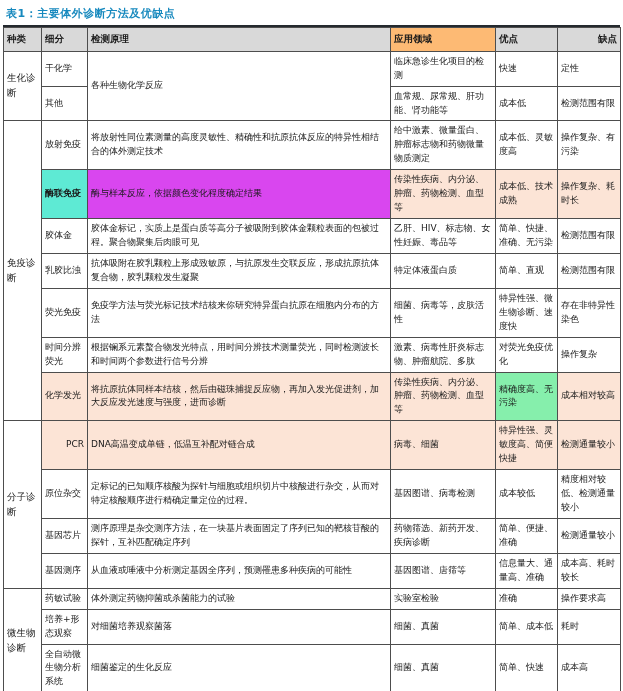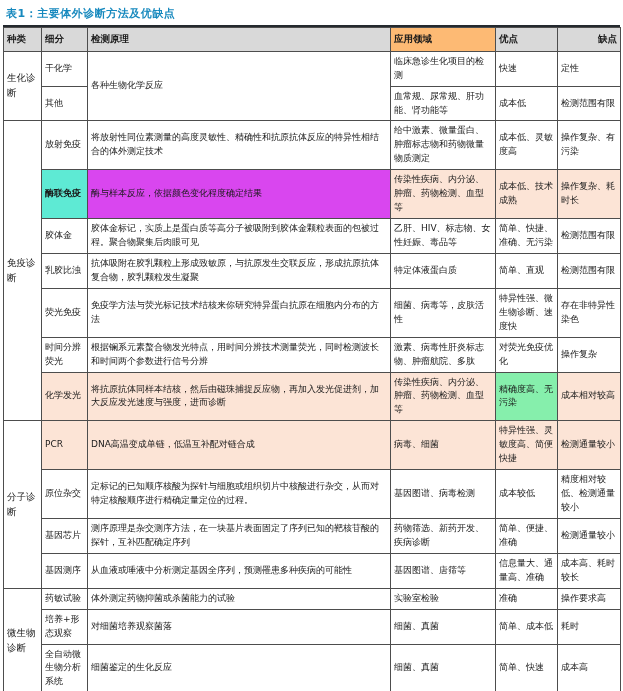--- a/index.html
+++ b/index.html
@@ -117,21 +117,21 @@
         </tr>
         <tr>
           <td class="hl" style="background: rgb(252, 228, 214);">化学发光</td>
           <td class="hl" style="background: rgb(252, 228, 214);">将抗原抗体同样本结核，然后由磁珠捕捉反应物，再加入发光促进剂，加大反应发光速度与强度，进而诊断</td>
           <td class="hl" style="background: rgb(252, 228, 214);">传染性疾病、内分泌、肿瘤、药物检测、血型等</td>
           <td class="hl" style="background: #86efac;">精确度高、无污染</td>
           <td class="hl" style="background: rgb(252, 228, 214);">成本相对较高</td>
         </tr>
         <tr class="group-start">
           <td class="cat" rowspan="4">分子诊断</td>
-          <td class="hl" style="background: rgb(252, 228, 214);">PCR</td>
+          <td class="hl" style="background: rgb(252, 228, 214); text-align: right;">PCR</td>
           <td class="hl" style="background: rgb(252, 228, 214);">DNA高温变成单链，低温互补配对链合成</td>
           <td class="hl" style="background: rgb(252, 228, 214);">病毒、细菌</td>
           <td class="hl" style="background: rgb(252, 228, 214);">特异性强、灵敏度高、简便快捷</td>
           <td class="hl" style="background: rgb(252, 228, 214);">检测通量较小</td>
         </tr>
         <tr>
           <td>原位杂交</td>
           <td>定标记的已知顺序核酸为探针与细胞或组织切片中核酸进行杂交，从而对特定核酸顺序进行精确定量定位的过程。</td>
           <td>基因图谱、病毒检测</td>
           <td>成本较低</td>

